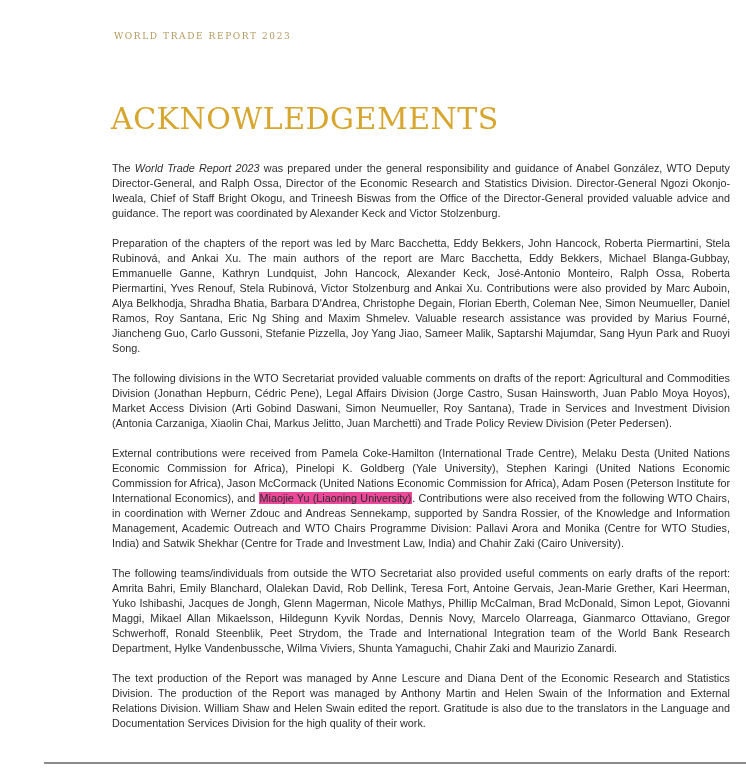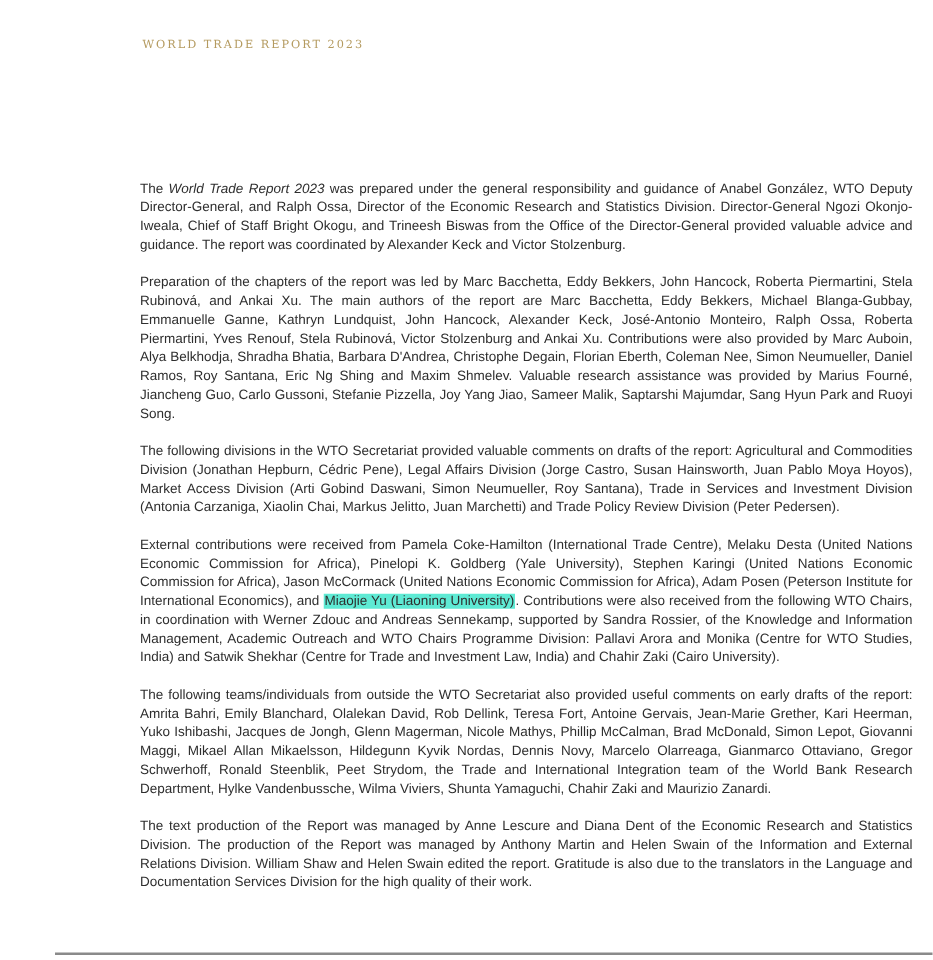--- a/index.html
+++ b/index.html
@@ -50,51 +50,52 @@
     font-family: "DejaVu Serif", serif;
     font-size: 30px;
     font-weight: 400;
     letter-spacing: 0.5px;
     color: #d6a62f;
     white-space: nowrap;
   }
   .body-text {
     position: absolute;
     left: 68px;
-    top: 144px;
+    top: 161px;
     width: 618px;
     font-size: 10.8px;
     line-height: 15px;
     color: #2e2e2e;
     text-align: justify;
   }
   .body-text p {
     margin: 0 0 15px 0;
   }
   .body-text p:last-child {
     margin-bottom: 0;
   }
   em.report-title {
     font-style: italic;
   }
   mark.hl {
-    background: #5eead4;
+    background: #ec4899;
     color: #2e2e2e;
     padding: 0 1px;
   }
 </style>
 </head>
 <body>
 
 <div class="page">
   <div class="page-edge-right"></div>
   <div class="page-edge-bottom"></div>
 
   <div class="kicker">WORLD TRADE REPORT 2023</div>
 
+  <h1 class="title" style="margin:0;">ACKNOWLEDGEMENTS</h1>
 
   <div class="body-text">
 
     <p><span>The </span><em class="report-title">World Trade Report 2023</em><span> was prepared under the general responsibility and guidance of Anabel González, WTO Deputy Director-General, and Ralph Ossa, Director of the Economic Research and Statistics Division. Director-General Ngozi Okonjo-Iweala, Chief of Staff Bright Okogu, and Trineesh Biswas from the Office of the Director-General provided valuable advice and guidance. The report was coordinated by Alexander Keck and Victor Stolzenburg.</span></p>
 
     <p>Preparation of the chapters of the report was led by Marc Bacchetta, Eddy Bekkers, John Hancock, Roberta Piermartini, Stela Rubinová, and Ankai Xu. The main authors of the report are Marc Bacchetta, Eddy Bekkers, Michael Blanga-Gubbay, Emmanuelle Ganne, Kathryn Lundquist, John Hancock, Alexander Keck, José-Antonio Monteiro, Ralph Ossa, Roberta Piermartini, Yves Renouf, Stela Rubinová, Victor Stolzenburg and Ankai Xu. Contributions were also provided by Marc Auboin, Alya Belkhodja, Shradha Bhatia, Barbara D'Andrea, Christophe Degain, Florian Eberth, Coleman Nee, Simon Neumueller, Daniel Ramos, Roy Santana, Eric Ng Shing and Maxim Shmelev. Valuable research assistance was provided by Marius Fourné, Jiancheng Guo, Carlo Gussoni, Stefanie Pizzella, Joy Yang Jiao, Sameer Malik, Saptarshi Majumdar, Sang Hyun Park and Ruoyi Song.</p>
 
     <p>The following divisions in the WTO Secretariat provided valuable comments on drafts of the report: Agricultural and Commodities Division (Jonathan Hepburn, Cédric Pene), Legal Affairs Division (Jorge Castro, Susan Hainsworth, Juan Pablo Moya Hoyos), Market Access Division (Arti Gobind Daswani, Simon Neumueller, Roy Santana), Trade in Services and Investment Division (Antonia Carzaniga, Xiaolin Chai, Markus Jelitto, Juan Marchetti) and Trade Policy Review Division (Peter Pedersen).</p>
 
     <p><span>External contributions were received from Pamela Coke-Hamilton (International Trade Centre), Melaku Desta (United Nations Economic Commission for Africa), Pinelopi K. Goldberg (Yale University), Stephen Karingi (United Nations Economic Commission for Africa), Jason McCormack (United Nations Economic Commission for Africa), Adam Posen (Peterson Institute for International Economics), and </span><mark class="hl">Miaojie Yu (Liaoning University)</mark><span>. Contributions were also received from the following WTO Chairs, in coordination with Werner Zdouc and Andreas Sennekamp, supported by Sandra Rossier, of the Knowledge and Information Management, Academic Outreach and WTO Chairs Programme Division: Pallavi Arora and Monika (Centre for WTO Studies, India) and Satwik Shekhar (Centre for Trade and Investment Law, India) and Chahir Zaki (Cairo University).</span></p>

